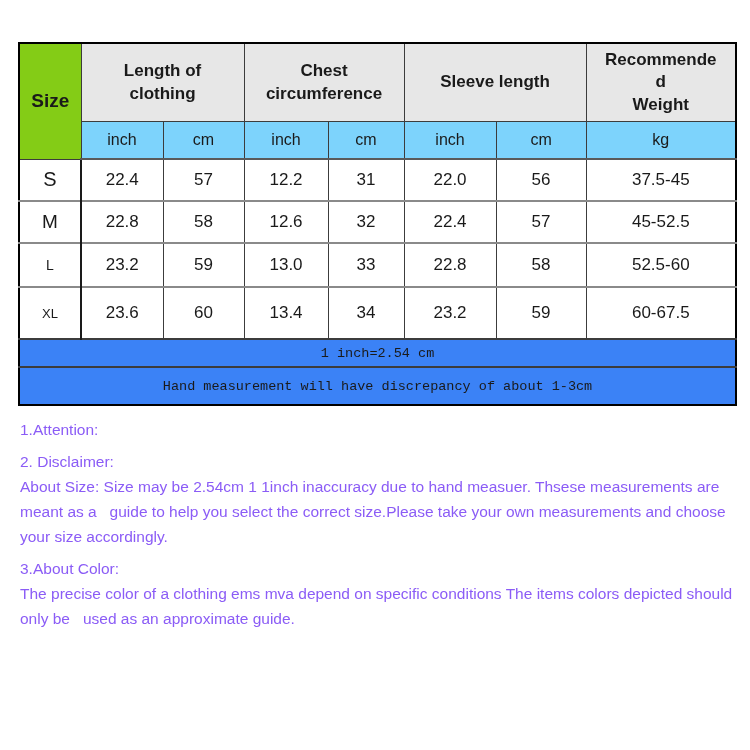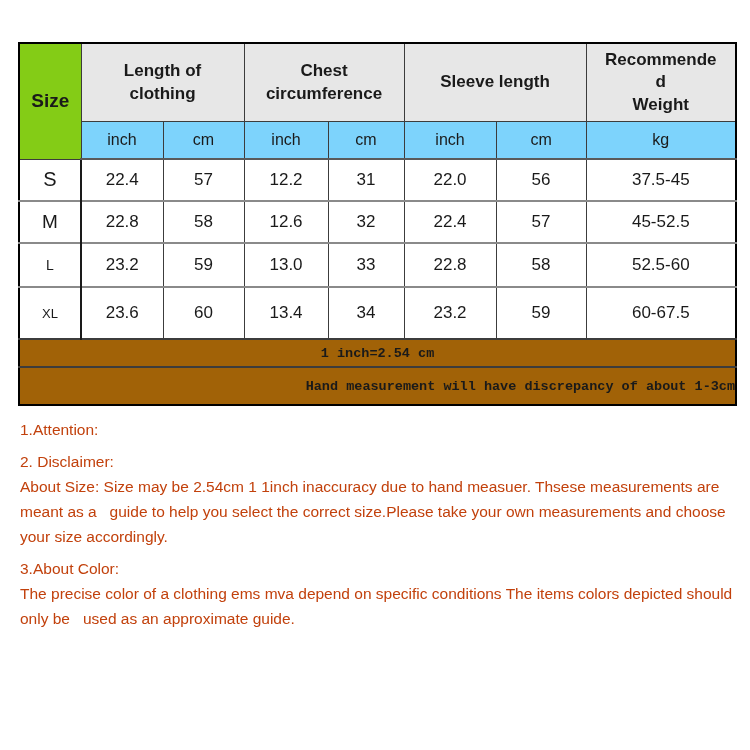--- a/index.html
+++ b/index.html
@@ -65,32 +65,32 @@
   tr.data-row:first-of-type td { border-top: none; }
   tr.data-row { height: 42px; }
   tr.row-l  { height: 44px; }
   tr.row-xl { height: 52px; }
   tr.row-s  td.size-cell { font-size: 20px; }
   tr.row-m  td.size-cell { font-size: 19px; }
   tr.row-l  td.size-cell { font-size: 14px; }
   tr.row-xl td.size-cell { font-size: 13px; }
   tr.note-row td {
     font-family: "Liberation Mono", monospace;
-    font-weight: bold;
+    font-weight: normal;
     font-size: 13.5px;
-    background: #a16207;
+    background: #3b82f6;
     border-top: 2px solid #3c3c3c;
   }
   tr.note-row-1 td { height: 26px; }
-  tr.note-row-2 td { height: 36px; text-align: right; }
+  tr.note-row-2 td { height: 36px; }
   .notes {
     margin: 11px 10px 0 20px;
     font-size: 15.5px;
     line-height: 25px;
-    color: #c2410c;
+    color: #8b5cf6;
   }
   .note-section { margin-bottom: 7px; }
   .note-title { white-space: pre-wrap; }
   .note-body  { white-space: pre-wrap; }
 </style>
 </head>
 <body>
 
 <div class="page">
 

